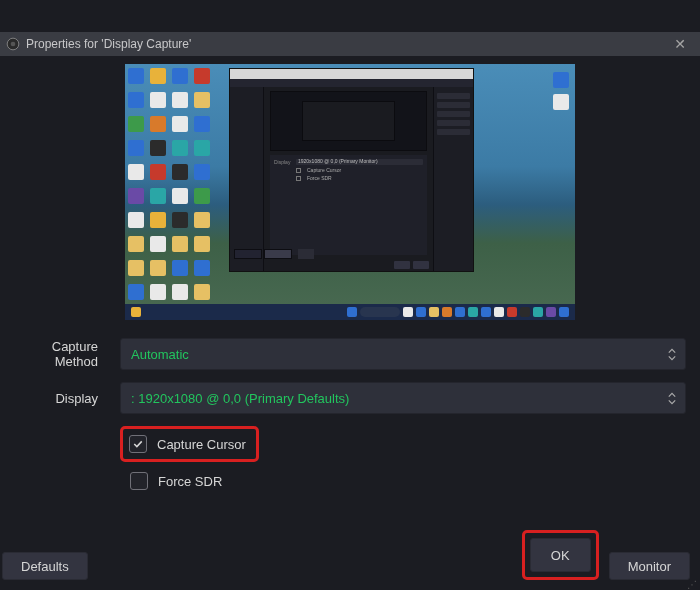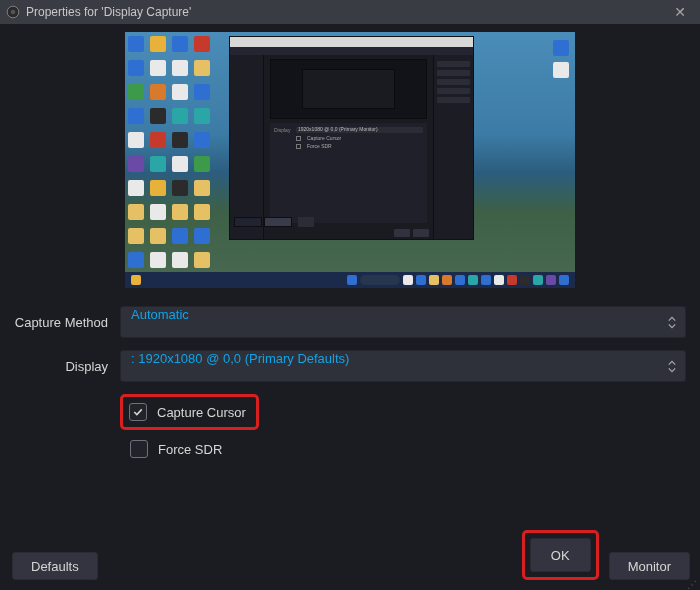--- a/index.html
+++ b/index.html
@@ -14,20 +14,21 @@
   }
   
   .titlebar {
     height: 24px;
     background: #3a3c43;
     display: flex;
     align-items: center;
     padding: 0 6px;
     font-size: 12px;
     color: #c7c7c9;
+    margin-top: 32px;
   }
   .titlebar .title-icon {
     width: 14px; height: 14px;
     margin-right: 6px;
     display: inline-block;
   }
   .titlebar .title-icon svg { width: 14px; height: 14px; }
   .titlebar .spacer { flex: 1; }
   .titlebar .close-x {
     width: 28px; text-align: center;
@@ -116,32 +117,32 @@
   
   .form {
     padding: 0 14px;
   }
   .frow {
     display:flex; align-items:center;
     margin-bottom: 12px;
   }
   .frow .label {
     width: 106px; text-align: right;
-    padding-right: 12px;
+    padding-right: 22px;
     color:#d6d6d6;
   }
   .frow .field {
     flex:1; height: 32px;
     background:#2e303a;
     border:1px solid #24252d;
     border-radius:3px;
-    display:flex; align-items:flex-start;
+    display:flex; align-items:center;
     padding: 0 10px;
     position:relative;
-    color:#0ea5e9;
+    color:#22c55e;
   }
   .frow .field .spin {
     position:absolute; right:4px; top:4px; bottom:4px;
     width:18px; display:flex; flex-direction:column;
     justify-content:center; align-items:center; gap:1px;
     color:#aaa;
   }
   .frow .field .spin svg{width:8px;height:6px}
   
   .chkrow {
@@ -153,21 +154,21 @@
   }
   .chkrow .cbox {
     width:18px;height:18px;border:1px solid #707078;
     border-radius:3px; display:flex;align-items:center;justify-content:center;
     background:#22232a;
   }
   .chkrow.hi { border:3px solid #d82020; border-radius:5px; padding:6px 10px 6px 6px; margin-left:106px; width:max-content;}
   .chkrow .cbox.checked svg{width:12px;height:12px}
   
   .btnbar {
-    position:absolute; bottom:10px; left:12px; right:10px;
+    position:absolute; bottom:10px; left:2px; right:10px;
     display:flex; align-items:flex-end;
   }
   .btn {
     height: 28px;
     background:#333440;
     border:1px solid #2a2b34;
     border-radius:3px;
     color:#d6d6d6;
     padding: 0 18px;
     display:flex; align-items:center; justify-content:center;

